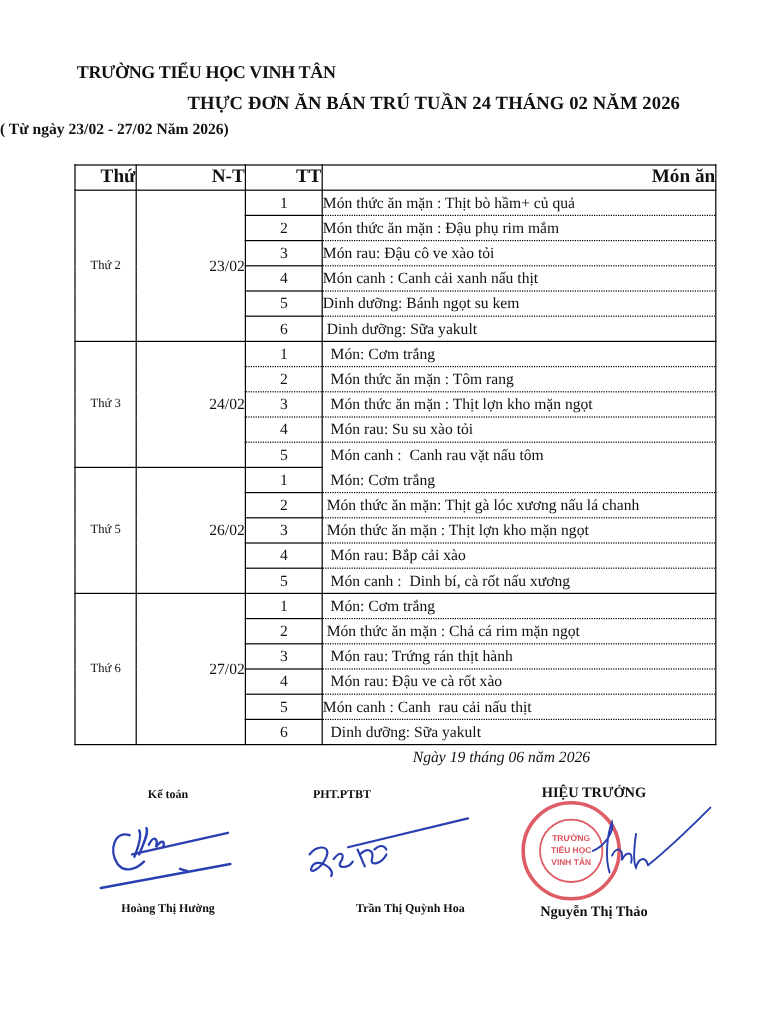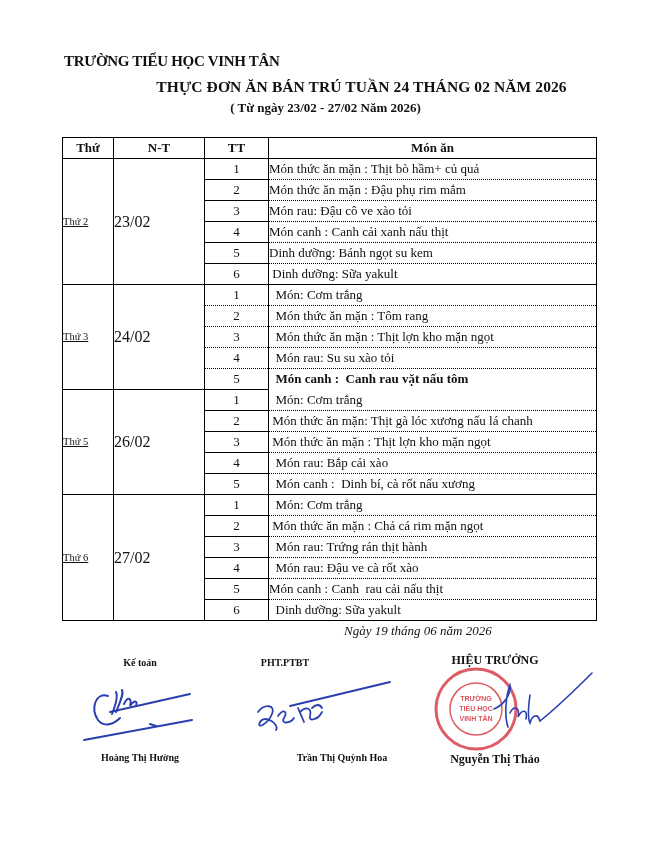--- a/index.html
+++ b/index.html
@@ -1,30 +1,30 @@
 <!DOCTYPE html>
 <html><head>
   <meta charset="utf-8">
   <style>
     html, body { margin: 0; padding: 0; background: #ffffff; }
     body { width: 651px; height: 842px; position: relative; overflow: hidden;
            font-family: "Liberation Serif", "DejaVu Serif", serif; color: #111; }
     .school { position: absolute; left: 64px; top: 53px; font-size: 15px; font-weight: bold; letter-spacing: -0.3px; }
     .title { position: absolute; left: 0; width: 651px; top: 78px; text-align: center; font-size: 15.5px; font-weight: bold; letter-spacing: 0.1px; padding-left: 36px; }
-    .subtitle { position: absolute; left: 0; width: 651px; top: 100px; text-align: center; font-size: 13px; font-weight: bold; }
+    .subtitle { position: absolute; left: 0; width: 651px; top: 100px; text-align: left; font-size: 13px; font-weight: bold; }
     table.menu { position: absolute; left: 62px; top: 137px; width: 534px; border-collapse: collapse; table-layout: fixed; font-size: 13px; }
     table.menu td, table.menu th { padding: 0; height: 20px; line-height: 20px; border: 1px solid #000; white-space: nowrap; overflow: hidden; }
-    table.menu th { font-weight: bold; height: 20px; font-size: 13px; }
-    td.day { text-align: left; font-size: 10.5px; text-decoration: underline; }
-    td.date { text-align: left; font-size: 16px; }
+    table.menu th { font-weight: bold; height: 20px; font-size: 16px; text-align: right; }
+    td.day { text-align: center; font-size: 10.5px; }
+    td.date { text-align: right; font-size: 13px; }
     td.tt { text-align: center; }
     td.dish { text-align: left; padding-left: 2px; }
     td.dotb { border-bottom: 1px dotted #000 !important; }
     td.dott { border-top: 1px dotted #000 !important; }
-    td.nob { border-bottom: none !important; font-weight: bold; }
+    td.nob { border-bottom: none !important; }
     td.not { border-top: none !important; }
     .date-line { position: absolute; left: 344px; top: 623px; font-size: 13px; font-style: italic; }
     .sig { position: absolute; text-align: center; font-weight: bold; font-size: 10px; }
     .sig .role { display: block; }
     .sig .name { display: block; }
     .sigsvg { position: absolute; }
   </style>
 </head>
 <body>
 

